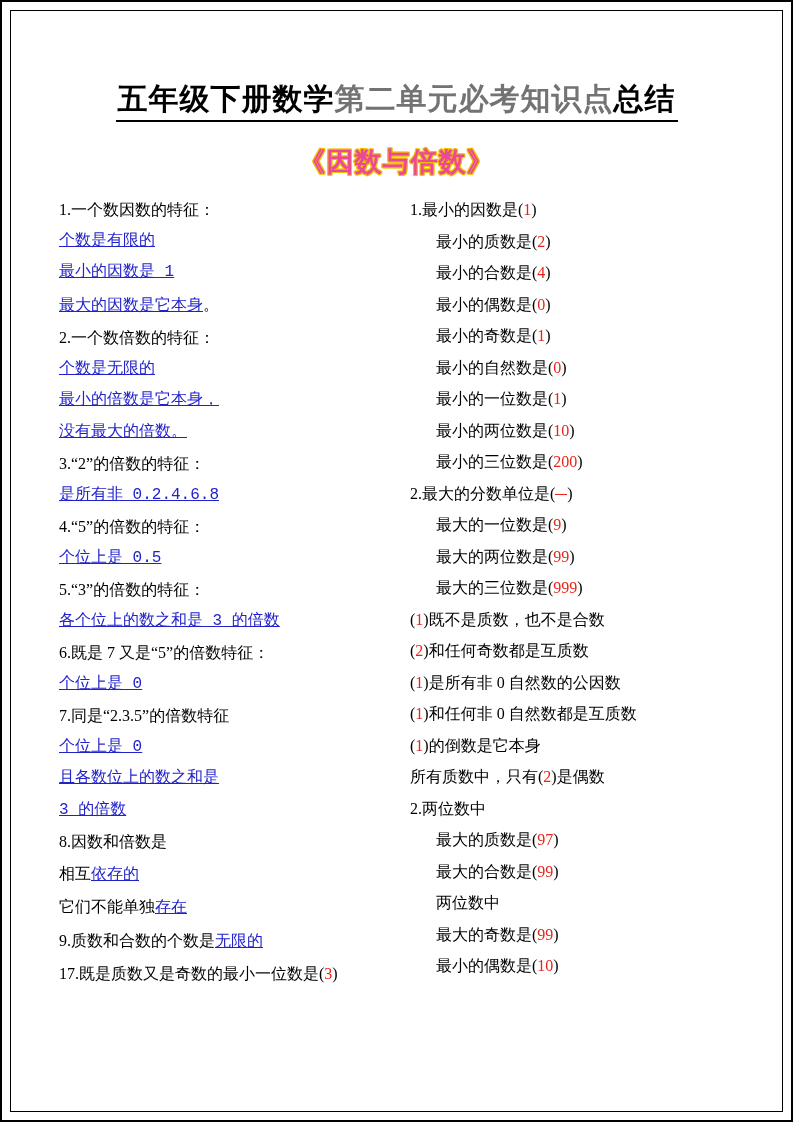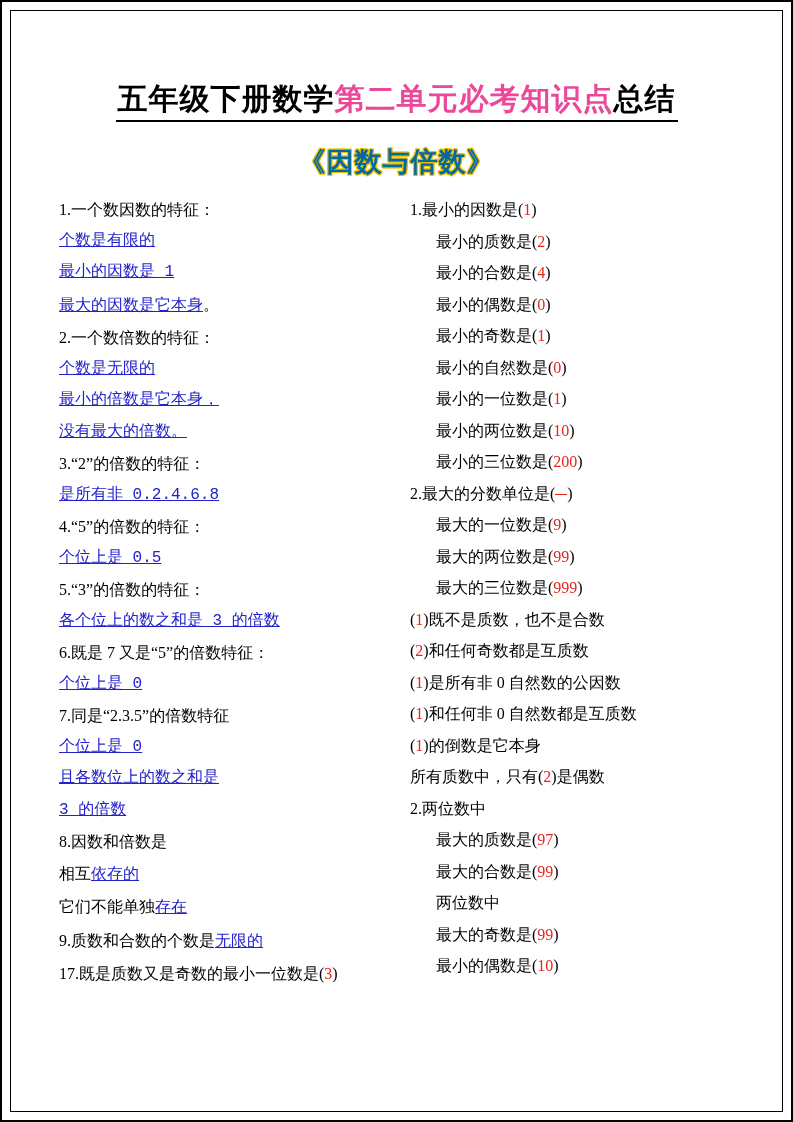--- a/index.html
+++ b/index.html
@@ -40,30 +40,30 @@
     font-size: 30px;
     font-weight: bold;
     letter-spacing: 1px;
     white-space: nowrap;
     display: inline-block;
     border-bottom: 2px solid #000;
     padding: 0 2px 2px 2px;
     line-height: 1.25;
   }
   .t-black { color: #000000; }
-  .t-red   { color: #ec4899; }
+  .t-red   { color: #737373; }
 
   .sub-title {
     position: absolute;
     left: 0; right: 0;
     top: 142px;
     text-align: center;
     font-size: 27px;
     font-weight: bold;
-    color: #0369a1;
+    color: #ec4899;
     letter-spacing: 1px;
     text-shadow:
       -1px -1px 0 #f0c000,
        1px -1px 0 #f0c000,
       -1px  1px 0 #f0c000,
        1px  1px 0 #f0c000,
        0   -1px 0 #f0c000,
        0    1px 0 #f0c000,
       -1px  0   0 #f0c000,
        1px  0   0 #f0c000;

